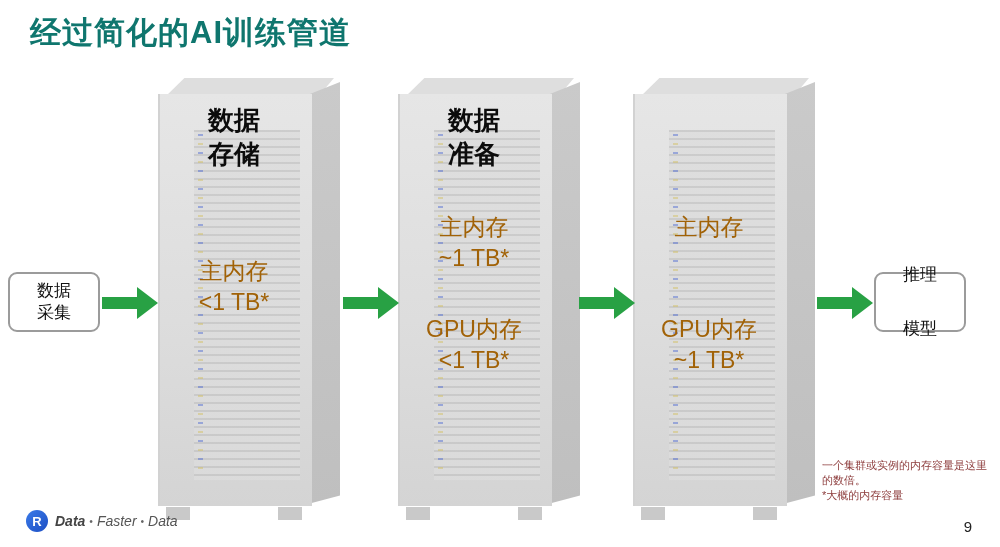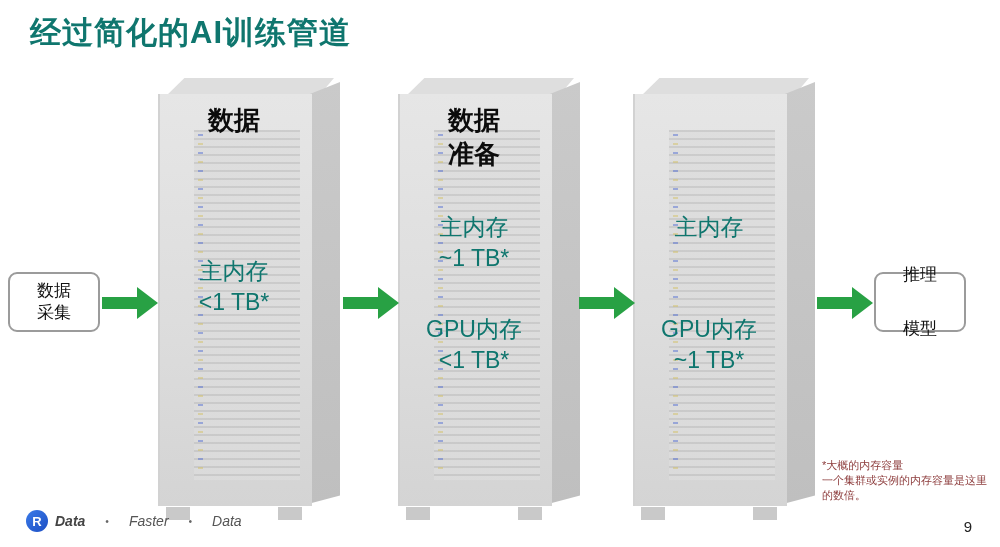--- a/index.html
+++ b/index.html
@@ -43,21 +43,21 @@
   .rack-foot.left{left:8px;}
   .rack-foot.right{left:120px;}
   
   .stage-title{
     position:absolute;width:152px;top:104px;text-align:center;
     font-size:26px;font-weight:700;line-height:1.3;color:#0c0c0c;
   }
   .stage-title span{display:block;}
   .stage-spec{
     position:absolute;width:152px;text-align:center;
-    font-size:23px;font-weight:400;line-height:1.35;color:#0f766e;
+    font-size:23px;font-weight:400;line-height:1.35;color:#a16207;
   }
   .stage-spec span{display:block;}
   
   .io-box{
     position:absolute;width:92px;height:60px;top:272px;
     border:2px solid #9b9b9b;border-radius:9px;background:#fff;
     display:flex;flex-direction:column;align-items:center;justify-content:center;
     font-size:17px;line-height:1.3;color:#111;box-sizing:border-box;
   }
   
@@ -73,21 +73,21 @@
   
   .footer-logo{
     position:absolute;left:26px;top:510px;display:flex;align-items:center;gap:7px;
   }
   .logo-circle{
     width:22px;height:22px;border-radius:50%;
     background:linear-gradient(135deg,#3a7ae8,#1d4fc4);
     color:#fff;font-size:13px;font-weight:700;
     display:flex;align-items:center;justify-content:center;
   }
-  .logo-text{font-style:italic;font-size:14px;color:#555;display:flex;align-items:center;gap:20px;}
+  .logo-text{font-style:italic;font-size:14px;color:#555;display:flex;align-items:center;gap:4px;}
   .logo-text .w1{font-weight:700;color:#444;}
   .logo-text .sep{font-size:10px;color:#666;}
   
   .page-number{position:absolute;right:28px;bottom:12px;font-size:15px;color:#222;}
 </style>
 </head>
 <body>
 
 <div class="slide">
 
@@ -121,20 +121,21 @@
     <div class="rack-front">
       <div class="rack-slats"></div>
       <div class="rack-leds"></div>
     </div>
     <div class="rack-foot left"></div>
     <div class="rack-foot right"></div>
   </div>
 
   <div class="stage-title" style="left:158px;">
     <span>数据</span>
+    <span>存储</span>
   </div>
   <div class="stage-spec" style="left:158px;top:256px;">
     <span>主内存</span>
     <span>&lt;1 TB*</span>
   </div>
 
   <div class="stage-title" style="left:398px;">
     <span>数据</span>
     <span>准备</span>
   </div>
@@ -179,22 +180,22 @@
         <polygon points="0,10 35,10 35,0 56,16 35,32 35,22 0,22"></polygon>
       </svg>
   </div>
   <div class="arrow" style="left:817px;">
     <svg viewBox="0 0 56 32">
         <polygon points="0,10 35,10 35,0 56,16 35,32 35,22 0,22"></polygon>
       </svg>
   </div>
 
   <div class="footnote">
+    <span>一个集群或实例的内存容量是这里的数倍。</span>
     <span>*大概的内存容量</span>
-    <span>一个集群或实例的内存容量是这里的数倍。</span>
   </div>
 
   <div class="footer-logo">
     <div class="logo-circle">R</div>
     <div class="logo-text">
       <span class="w1">Data</span>
       <span class="sep">•</span>
       <span>Faster</span>
       <span class="sep">•</span>
       <span>Data</span>

